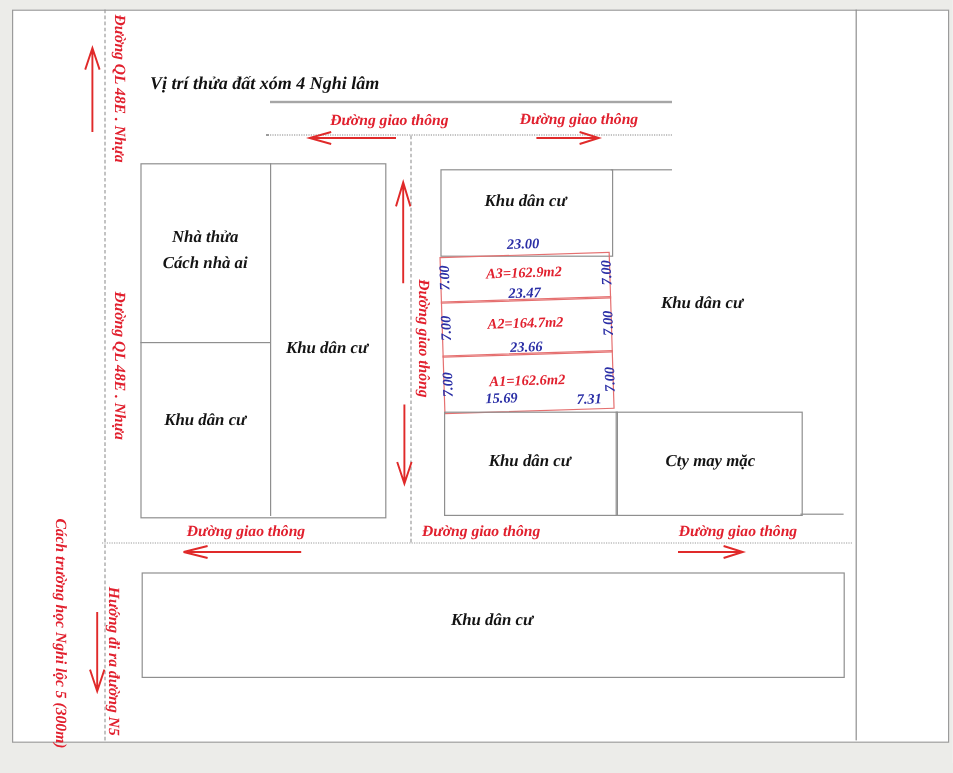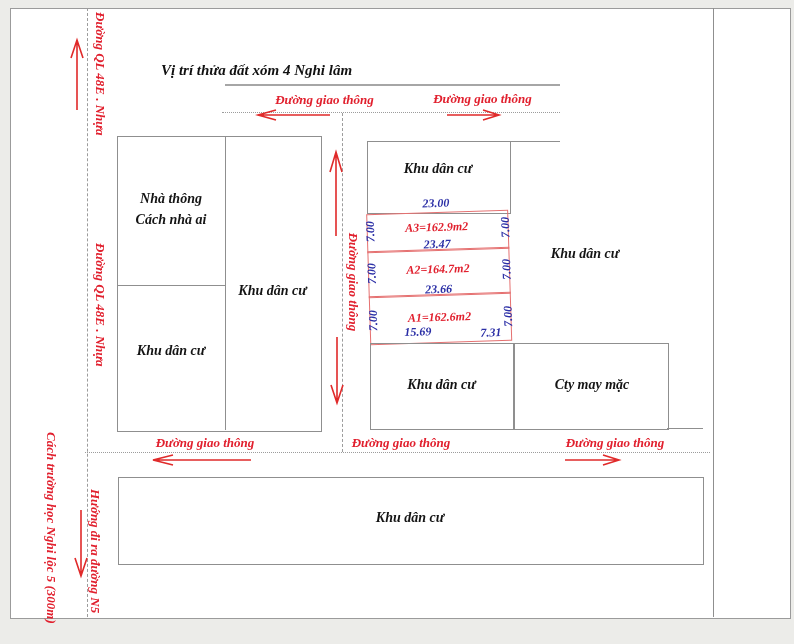--- a/index.html
+++ b/index.html
@@ -59,41 +59,41 @@
 <div class="abs vtext" style="left:107px;top:12px;width:122px;">Đường QL 48E . Nhựa</div>
 <div class="abs vtext" style="left:107px;top:243px;width:120px;">Đường QL 48E . Nhựa</div>
 <div class="abs vtext" style="left:58px;top:432px;width:182px;">Cách trường học Nghi lộc 5 (300m)</div>
 <div class="abs vtext" style="left:102px;top:489px;width:116px;">Hướng đi ra đường N5</div>
 <div class="abs" style="left:73px;top:508px;">
   <svg width="16" height="74" viewBox="0 0 16 74">
       <path d="M8 2 L8 66 M2 50 L8 68 L14 50" fill="none" stroke="#e02a2a" stroke-width="1.6"></path>
     </svg>
 </div>
 
-<div class="abs title" style="left:161px;top:62px;">Vị trí thửa đất xóm 4 Nghi lâm</div>
+<div class="abs title" style="left:125px;top:62px;">Vị trí thửa đất xóm 4 Nghi lâm</div>
 <div class="abs" style="left:225px;top:84px;width:335px;height:2px;background:#a6a6a6;"></div>
 
 <div class="abs dot-h" style="left:222px;top:112px;width:338px;"></div>
 <div class="abs redlbl" style="left:252px;top:93px;width:145px;">Đường giao thông</div>
 <div class="abs" style="left:250px;top:108px;">
   <svg width="82" height="14" viewBox="0 0 82 14">
       <path d="M80 7 L10 7 M26 2 L8 7 L26 12" fill="none" stroke="#e02a2a" stroke-width="1.6"></path>
     </svg>
 </div>
 <div class="abs redlbl" style="left:420px;top:92px;width:125px;">Đường giao thông</div>
 <div class="abs" style="left:445px;top:108px;">
   <svg width="62" height="14" viewBox="0 0 62 14">
       <path d="M2 7 L52 7 M38 2 L54 7 L38 12" fill="none" stroke="#e02a2a" stroke-width="1.6"></path>
     </svg>
 </div>
 
 <div class="abs rect" style="left:117px;top:136px;width:203px;height:294px;"></div>
 <div class="abs line-v" style="left:225px;top:136px;height:294px;"></div>
 <div class="abs line-h" style="left:117px;top:285px;width:108px;"></div>
-<div class="abs lbl" style="left:117px;top:191px;width:108px;">Nhà thông</div>
+<div class="abs lbl" style="left:117px;top:191px;width:108px;">Nhà thửa</div>
 <div class="abs lbl" style="left:117px;top:212px;width:108px;">Cách nhà ai</div>
 <div class="abs lbl" style="left:117px;top:343px;width:108px;">Khu dân cư</div>
 <div class="abs lbl" style="left:225px;top:283px;width:95px;">Khu dân cư</div>
 
 <div class="abs dash-v" style="left:342px;top:113px;height:339px;"></div>
 <div class="abs" style="left:328px;top:146px;">
   <svg width="16" height="92" viewBox="0 0 16 92">
       <path d="M8 90 L8 8 M2 26 L8 6 L14 26" fill="none" stroke="#e02a2a" stroke-width="1.6"></path>
     </svg>
 </div>

